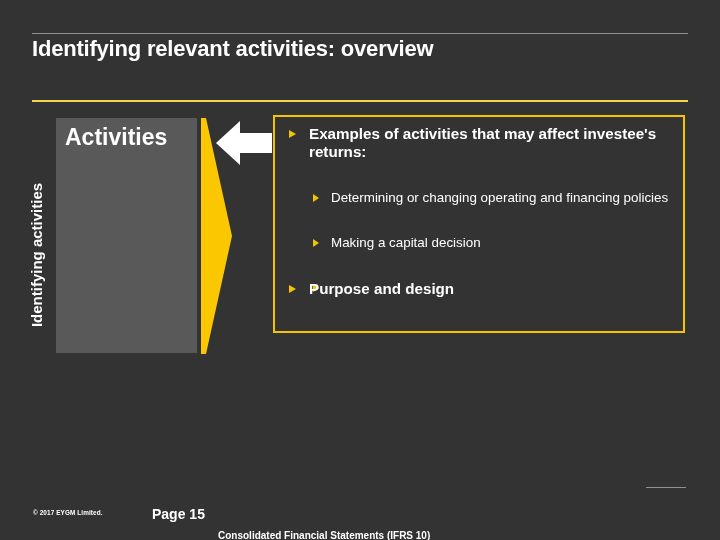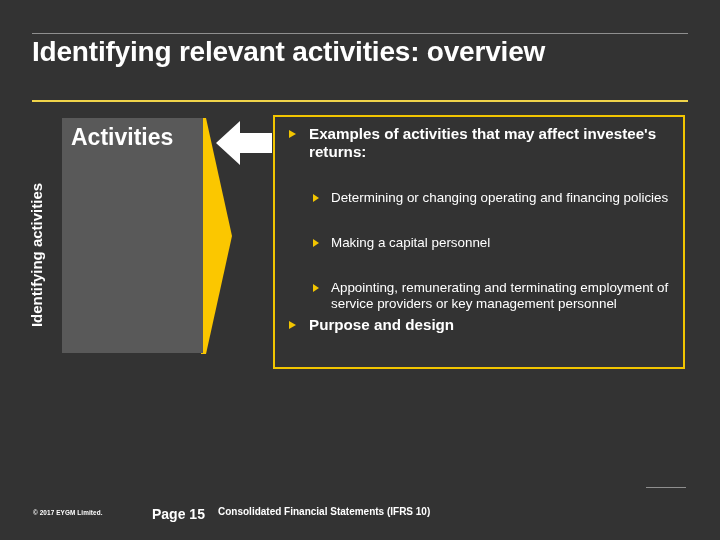--- a/index.html
+++ b/index.html
@@ -24,21 +24,21 @@
     top: 33px;
     width: 656px;
     height: 1px;
     background: #8f8f8f;
   }
   .slide-title {
     position: absolute;
     left: 32px;
     top: 37px;
     width: 660px;
-    font-size: 28px;
+    font-size: 22px;
     font-weight: bold;
     color: #ffffff;
     letter-spacing: -0.2px;
     line-height: 1.1;
   }
   .title-rule {
     position: absolute;
     left: 32px;
     top: 100px;
     width: 656px;
@@ -70,21 +70,21 @@
     position: absolute;
     left: 196px;
     top: 118px;
     width: 48px;
     height: 236px;
   }
 
   
   .activities-box {
     position: absolute;
-    left: 62px;
+    left: 56px;
     top: 118px;
     width: 141px;
     height: 235px;
     background: #595959;
     box-sizing: border-box;
     padding: 7px 9px 0 9px;
   }
   .activities-heading {
     font-size: 23px;
     font-weight: bold;
@@ -106,21 +106,21 @@
     width: 60px;
     height: 50px;
   }
 
   
   .right-panel {
     position: absolute;
     left: 273px;
     top: 115px;
     width: 412px;
-    height: 254px;
+    height: 218px;
     border: 2px solid #f2c500;
     box-sizing: border-box;
     padding: 8px 10px 8px 8px;
   }
   ul.lvl1 {
     list-style: none;
     margin: 0;
     padding: 0;
   }
   ul.lvl1 > li {
@@ -190,21 +190,21 @@
     position: absolute;
     left: 152px;
     top: 506px;
     font-size: 14px;
     font-weight: bold;
     color: #ffffff;
   }
   .footer-subject {
     position: absolute;
     left: 218px;
-    top: 506px;
+    top: 530px;
     font-size: 10px;
     font-weight: bold;
     color: #ffffff;
   }
   .ey-logo {
     position: absolute;
     left: 655px;
     top: 492px;
     width: 48px;
     height: 38px;
@@ -264,25 +264,24 @@
       <li>
         <span class="bullet"></span>
         <span>Examples of activities that may affect investee's returns:</span>
         <ul class="lvl2">
           <li>
             <span class="bullet"></span>
             <span>Determining or changing operating and financing policies</span>
           </li>
           <li>
             <span class="bullet"></span>
-            <span>Making a capital personnel</span>
+            <span>Making a capital decision</span>
           </li>
           <li>
             <span class="bullet"></span>
-            <span>Appointing, remunerating and terminating employment of service providers or key management personnel</span>
           </li>
         </ul>
       </li>
 
 
       <li>
         <span class="bullet"></span>
         <span>Purpose and design</span>
       </li>
 

